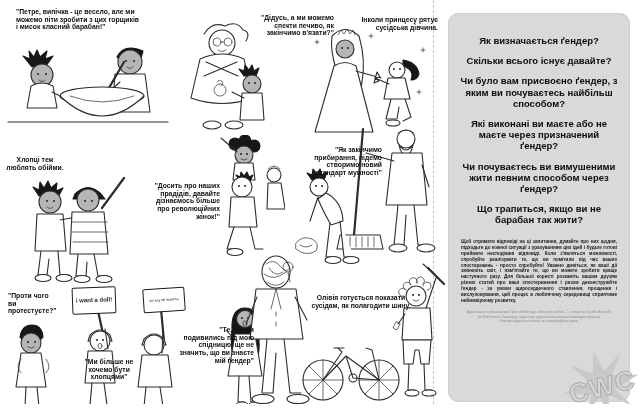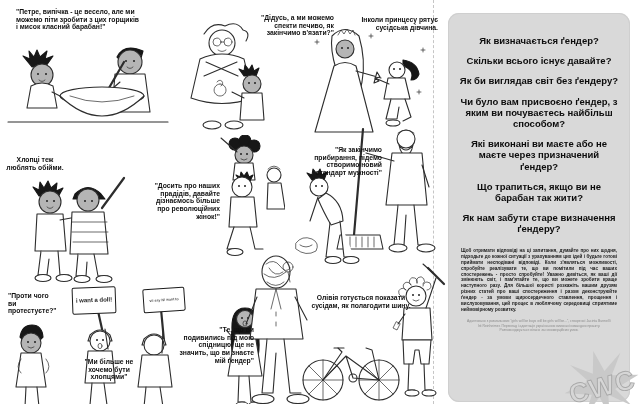--- a/index.html
+++ b/index.html
@@ -280,25 +280,24 @@
   <div class="bubble ac" style="left:76px;top:358px;width:66px">"Ми більше не хочемо бути хлопцями"</div>
 
   <div class="bubble ar" style="left:178px;top:326px;width:76px">"Те, що ви подивились під мою спідницю, ще не значить, що ви знаєте мій ґендер"</div>
 
   <div class="bubble ac" style="left:306px;top:294px;width:110px">Олівія готується показати сусідам, як полагодити шину.</div>
 
   <div id="panel">
     <div id="questions">
       <div class="q">Як визначається ґендер?</div>
       <div class="q">Скільки всього існує давайте?</div>
-      <div class="q">Як би виглядав світ без ґендеру?</div>
       <div class="q">Чи було вам присвоєно ґендер, з яким ви почуваєтесь найбільш способом?</div>
       <div class="q">Які виконані ви маєте або не маєте через призначений ґендер?</div>
+      <div class="q">Чи почуваєтесь ви вимушеними жити певним способом через ґендер?</div>
       <div class="q">Що трапиться, якщо ви не барабан так жити?</div>
-      <div class="q">Як нам забути старе визначення ґендеру?</div>
     </div>
     <p id="outro">Щоб отримати відповіді на ці запитання, думайте про них щодня, підходьте до кожної ситуації з урахуванням цих ідей і будьте готові приймати несподівані відповіді. Коли з'являться можливості, спробуйте реалізувати те, що ви помітили під час ваших спостережень - просто спробуйте! Уважно дивіться, як ваші дії змінюють світ, і пам'ятайте те, що ви можете зробити краще наступного разу. Для більшої користі розкажіть вашим друзям різних статей про ваші спостереження і разом деконструюйте ґендер - за умови щиросердечного ставлення, прощення і вислуховування, цей процес в люблячому середовищі сприятиме неймовірному розвитку.</p>
     <p id="credits">Адаптовано з розмальовки "girls will be boys will be girls will be...", створеної Jacinta Bunnell і Irit Reinheimer. Переклад і адаптація українською виконані командою проєкту. Розповсюджується вільно за некомерційних умов.</p>
   </div>
 
   <svg id="logo" viewBox="0 0 92 72">
     <g transform="rotate(-14 46 38)">
       <polygon fill="#c9c9c9" stroke="none" points="46,2 52,24 72,10 58,30 84,36 58,44 70,64 50,48 46,70 41,48 22,64 34,44 8,36 34,30 20,10 40,24"></polygon>
       <text x="46" y="48" text-anchor="middle" font-family="Liberation Sans, sans-serif" font-weight="bold" font-size="27" fill="#d6d6d6" stroke="#a8a8a8" stroke-width="0.9" letter-spacing="1">CWC</text>
     </g>

